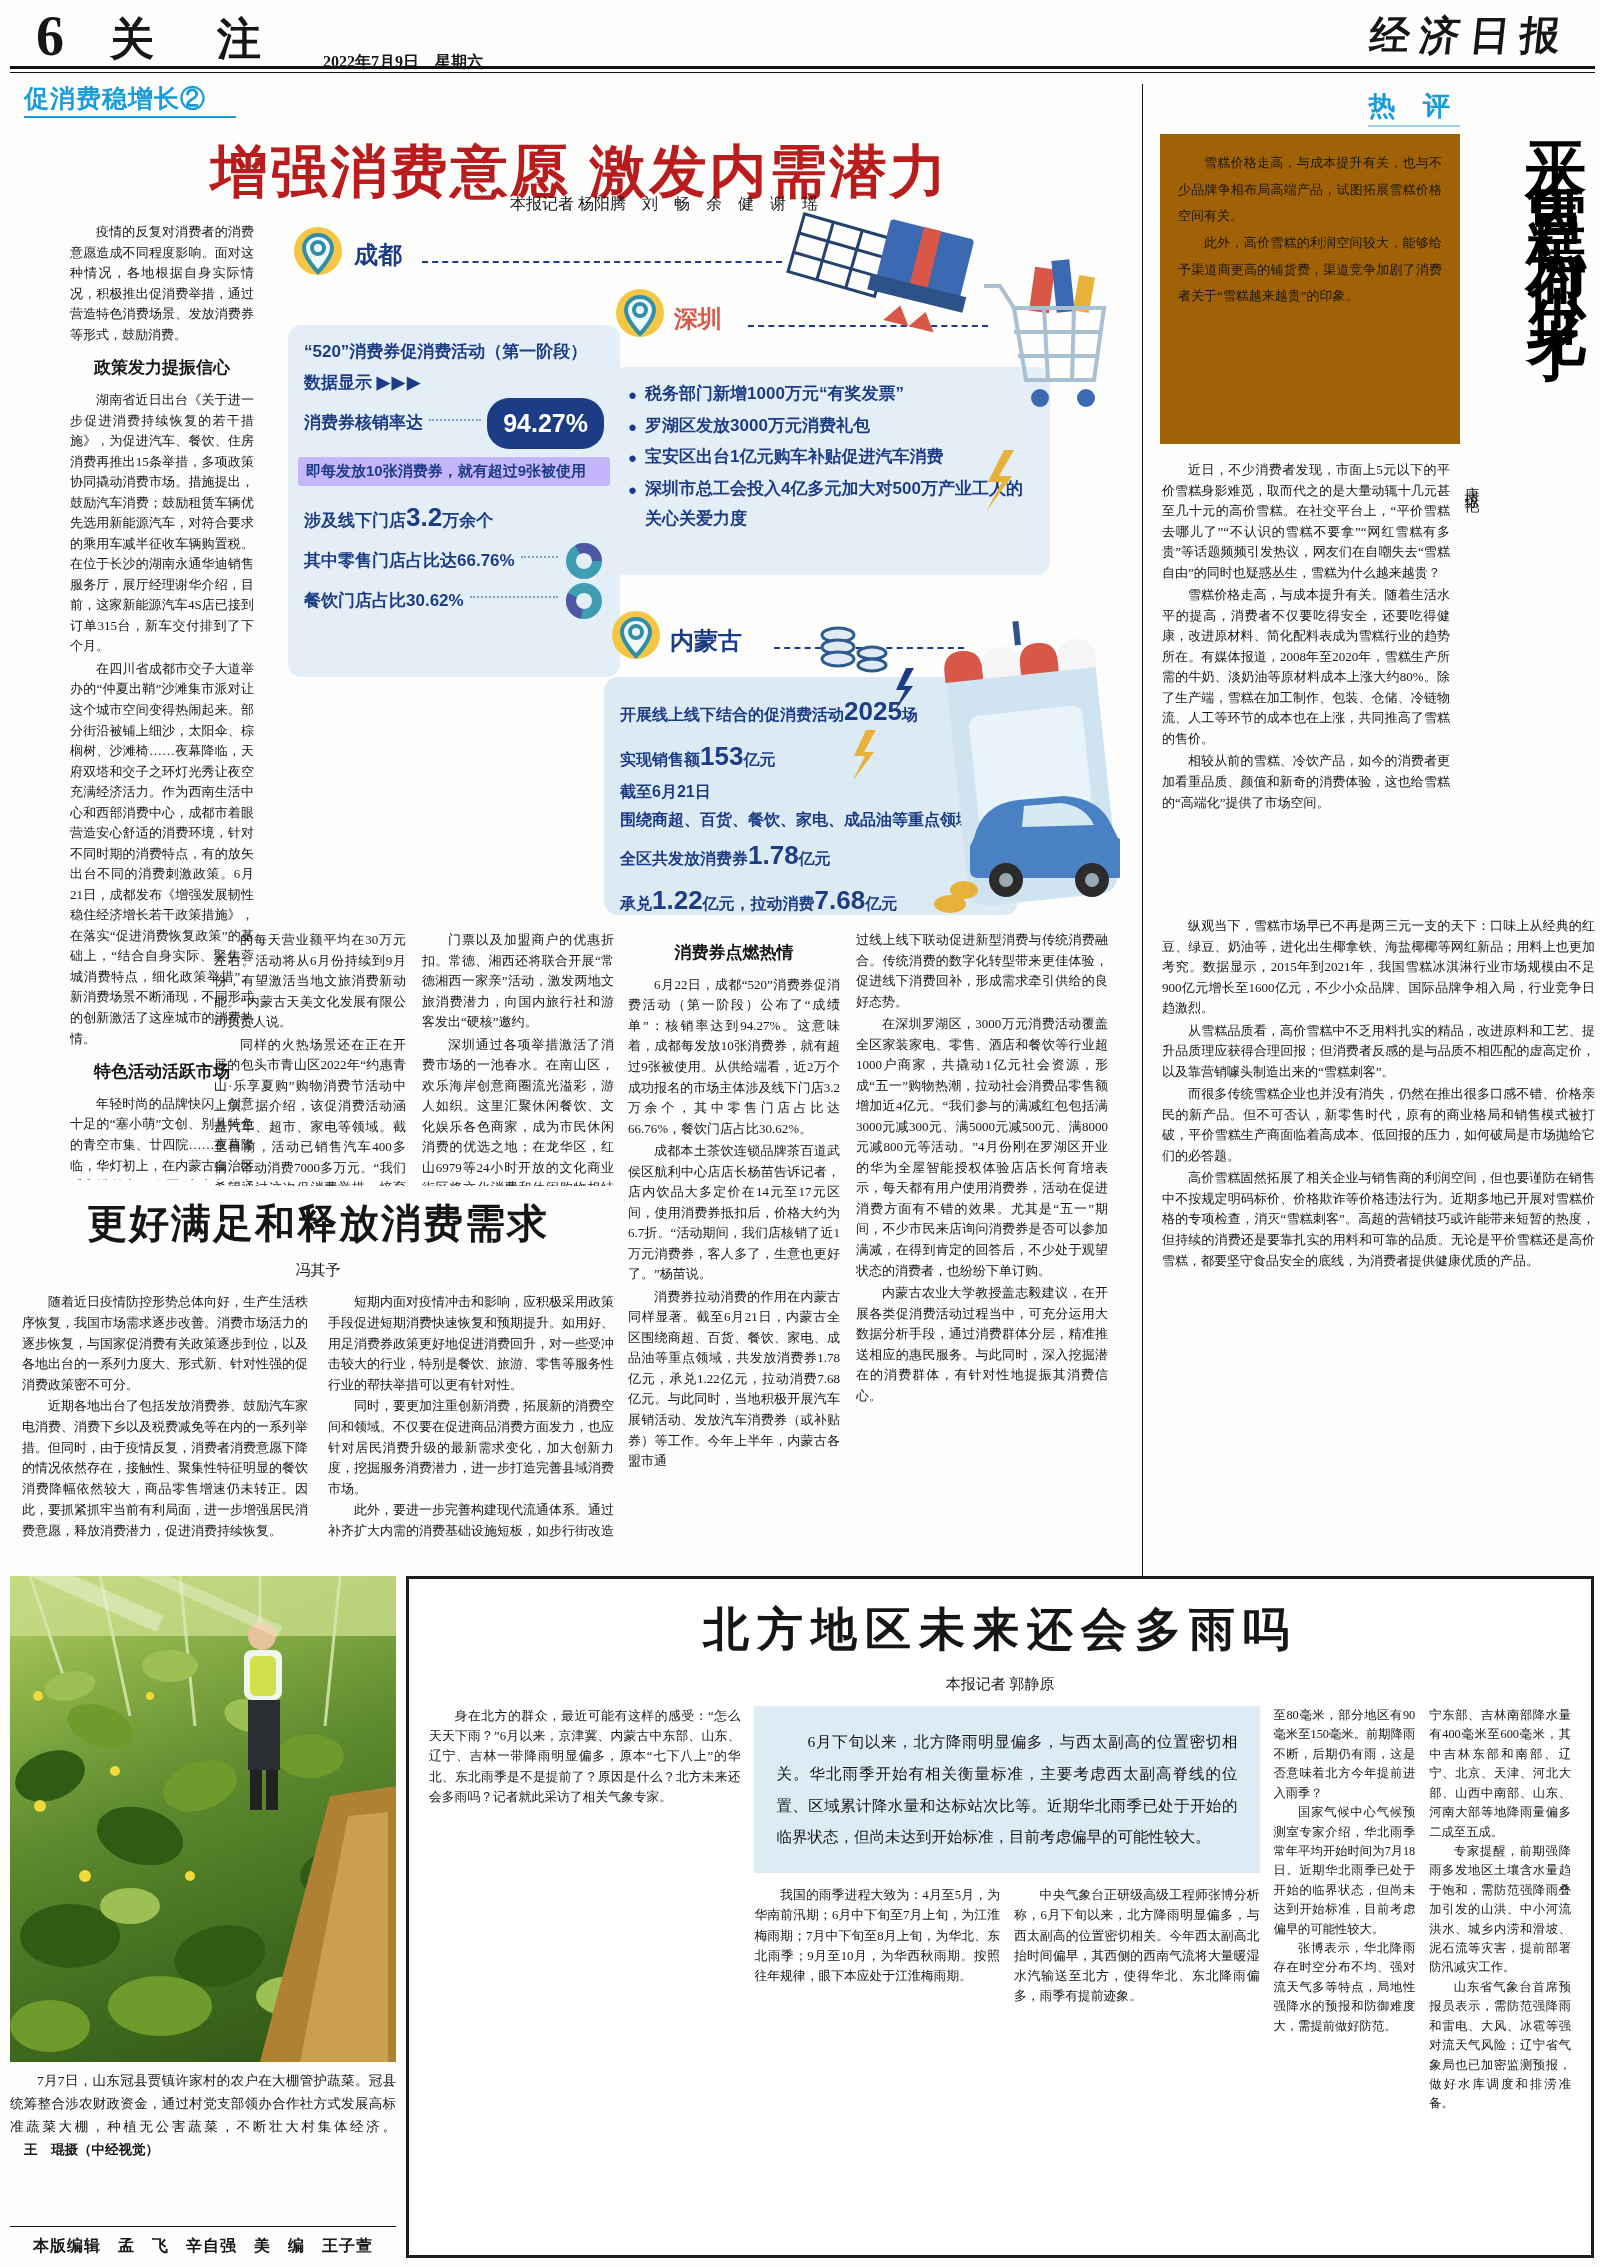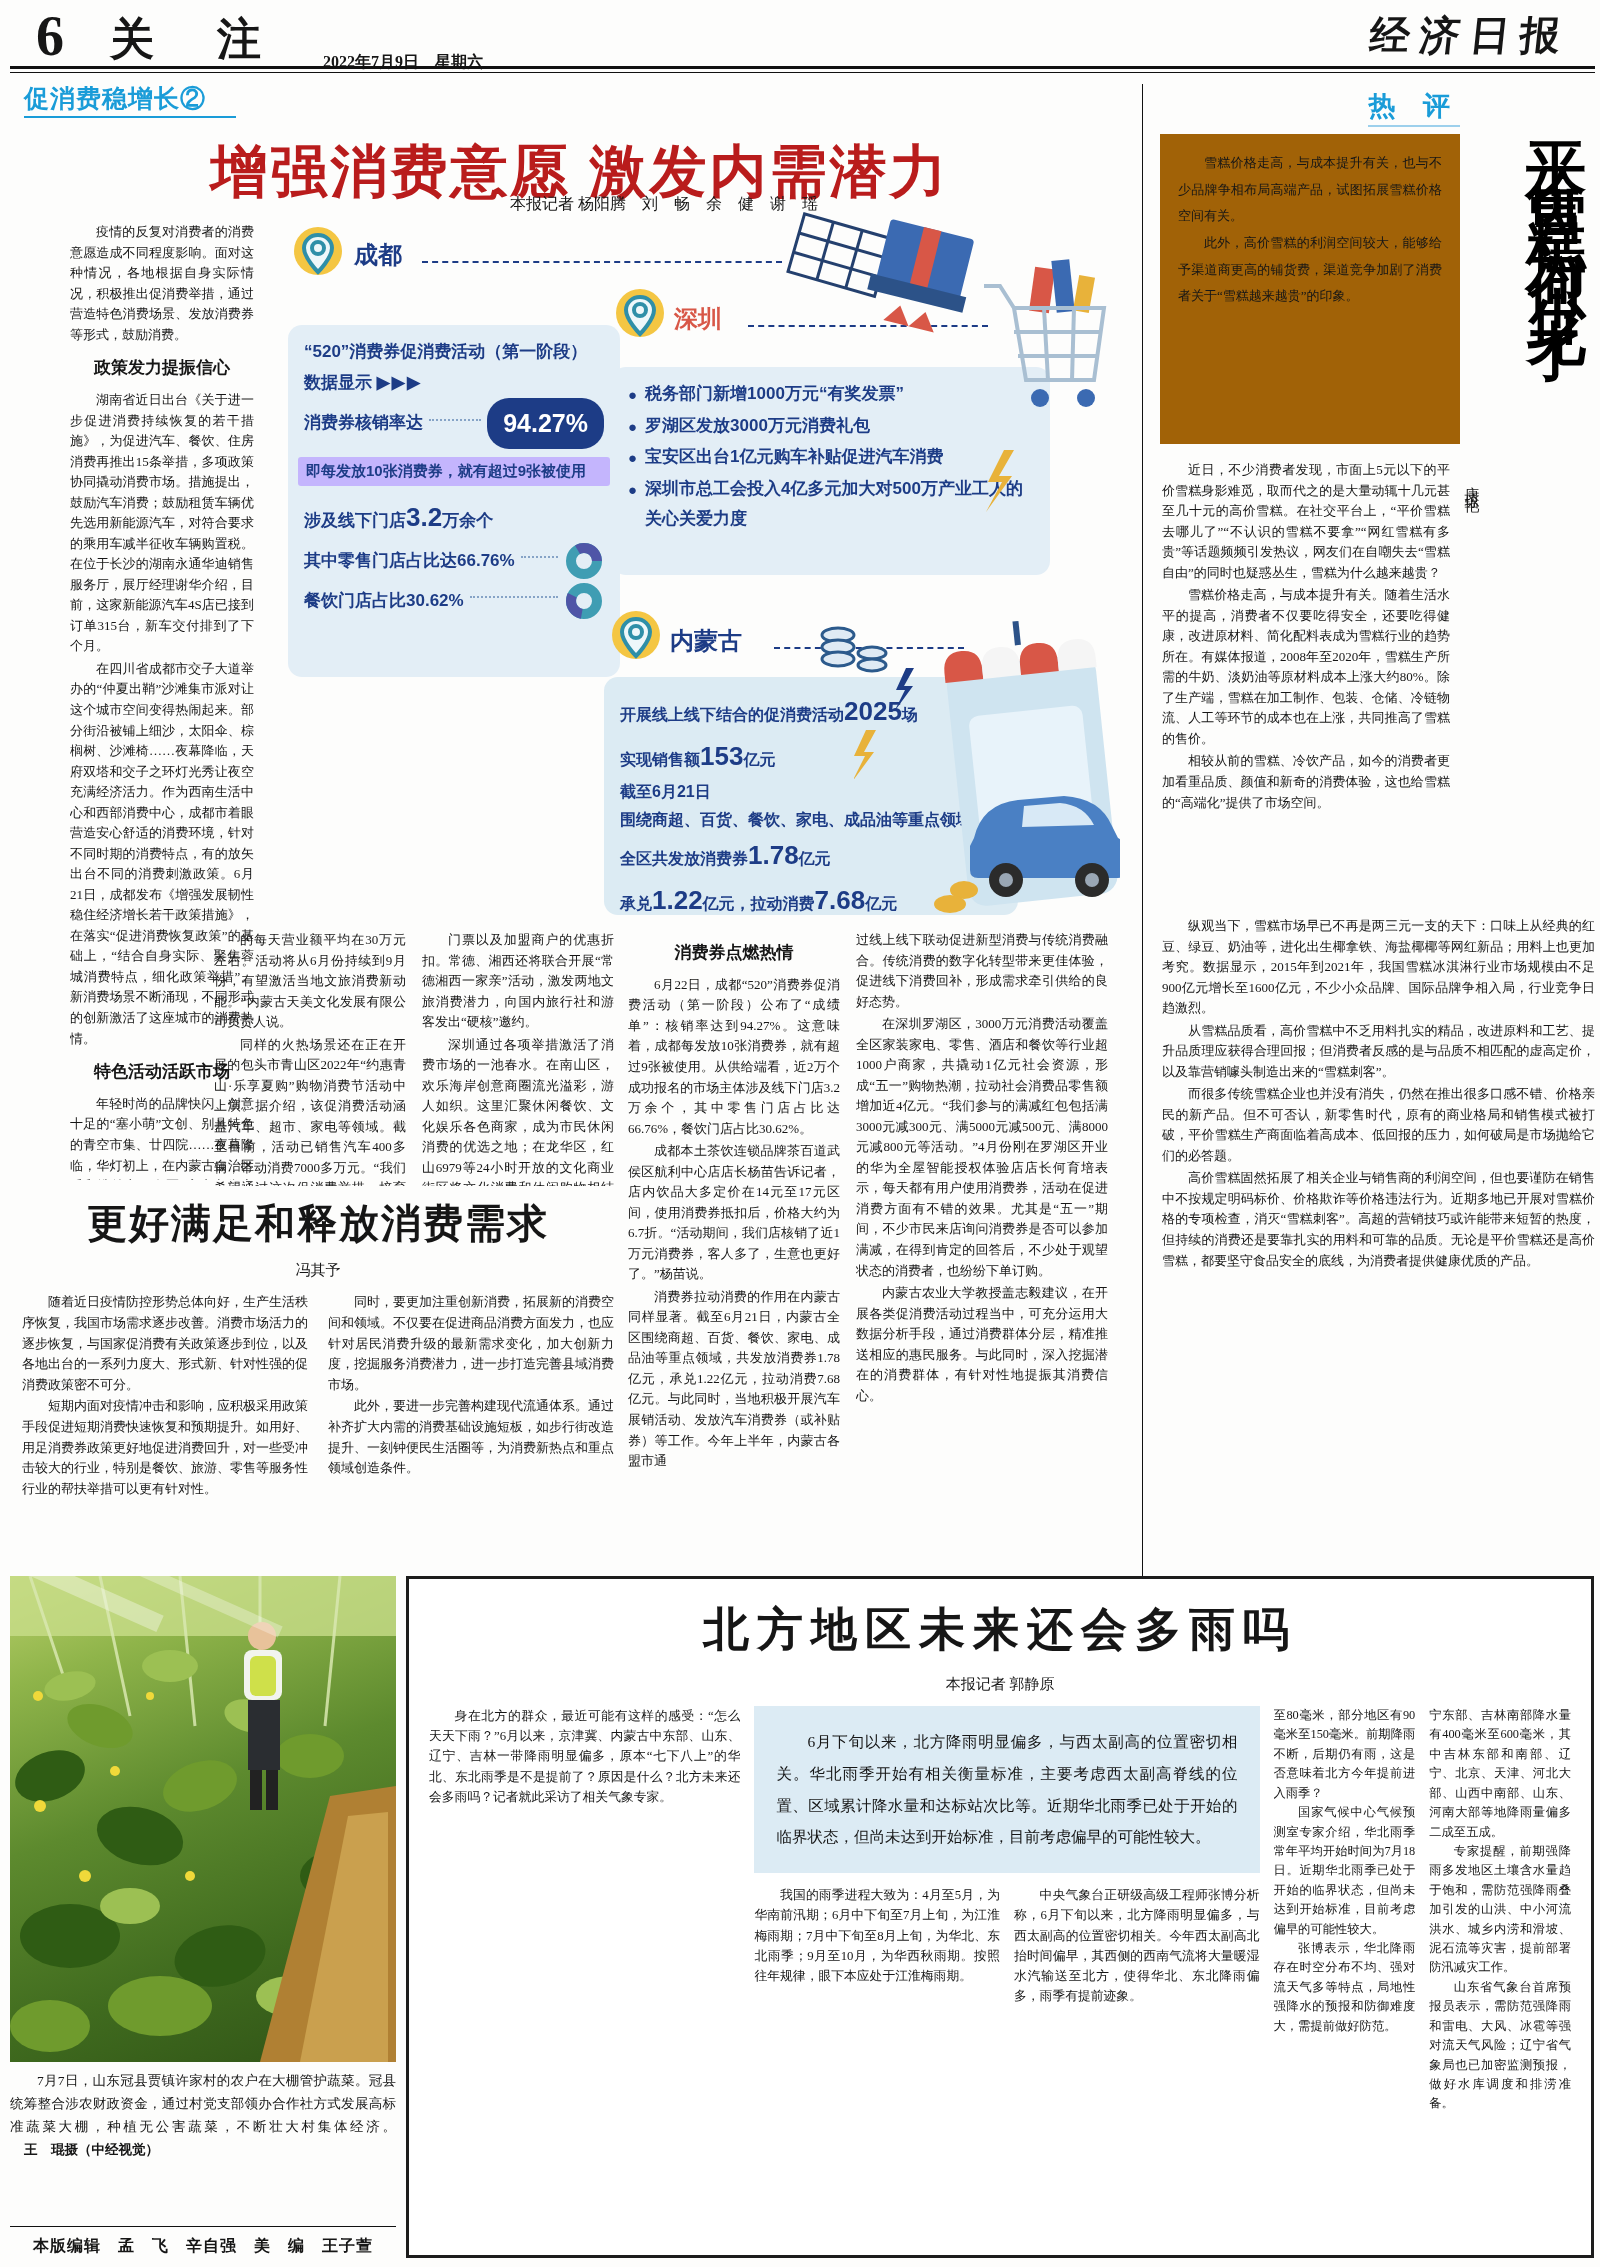--- a/index.html
+++ b/index.html
@@ -291,20 +291,21 @@
     <p style="text-indent:0;" data-name="paragraph">过线上线下联动促进新型消费与传统消费融合。传统消费的数字化转型带来更佳体验，促进线下消费回补，形成需求牵引供给的良好态势。</p>
     <p data-name="paragraph">在深圳罗湖区，3000万元消费活动覆盖全区家装家电、零售、酒店和餐饮等行业超1000户商家，共撬动1亿元社会资源，形成“五一”购物热潮，拉动社会消费品零售额增加近4亿元。“我们参与的满减红包包括满3000元减300元、满5000元减500元、满8000元减800元等活动。”4月份刚在罗湖区开业的华为全屋智能授权体验店店长何育培表示，每天都有用户使用消费券，活动在促进消费方面有不错的效果。尤其是“五一”期间，不少市民来店询问消费券是否可以参加满减，在得到肯定的回答后，不少处于观望状态的消费者，也纷纷下单订购。</p>
     <p data-name="paragraph">内蒙古农业大学教授盖志毅建议，在开展各类促消费活动过程当中，可充分运用大数据分析手段，通过消费群体分层，精准推送相应的惠民服务。与此同时，深入挖掘潜在的消费群体，有针对性地提振其消费信心。</p>
   </div>
 
   <div class="a2" data-name="article2">
     <h2 data-name="article2-headline">更好满足和释放消费需求</h2>
     <div class="auth" data-name="article2-author">冯其予</div>
     <div class="a2cols" data-name="article2-body">
       <p data-name="paragraph">随着近日疫情防控形势总体向好，生产生活秩序恢复，我国市场需求逐步改善。消费市场活力的逐步恢复，与国家促消费有关政策逐步到位，以及各地出台的一系列力度大、形式新、针对性强的促消费政策密不可分。</p>
+      <p data-name="paragraph">近期各地出台了包括发放消费券、鼓励汽车家电消费、消费下乡以及税费减免等在内的一系列举措。但同时，由于疫情反复，消费者消费意愿下降的情况依然存在，接触性、聚集性特征明显的餐饮消费降幅依然较大，商品零售增速仍未转正。因此，要抓紧抓牢当前有利局面，进一步增强居民消费意愿，释放消费潜力，促进消费持续恢复。</p>
       <p data-name="paragraph">短期内面对疫情冲击和影响，应积极采用政策手段促进短期消费快速恢复和预期提升。如用好、用足消费券政策更好地促进消费回升，对一些受冲击较大的行业，特别是餐饮、旅游、零售等服务性行业的帮扶举措可以更有针对性。</p>
       <p data-name="paragraph">同时，要更加注重创新消费，拓展新的消费空间和领域。不仅要在促进商品消费方面发力，也应针对居民消费升级的最新需求变化，加大创新力度，挖掘服务消费潜力，进一步打造完善县域消费市场。</p>
       <p data-name="paragraph">此外，要进一步完善构建现代流通体系。通过补齐扩大内需的消费基础设施短板，如步行街改造提升、一刻钟便民生活圈等，为消费新热点和重点领域创造条件。</p>
 
     </div>
   </div>
 
   <div class="vrule" data-name="column-divider"></div>
   <div class="hotlabel" data-name="hot-comment-label"><span data-name="hot-comment-text">热 评</span></div>
   <div class="hotbox" data-name="hot-comment-box">

